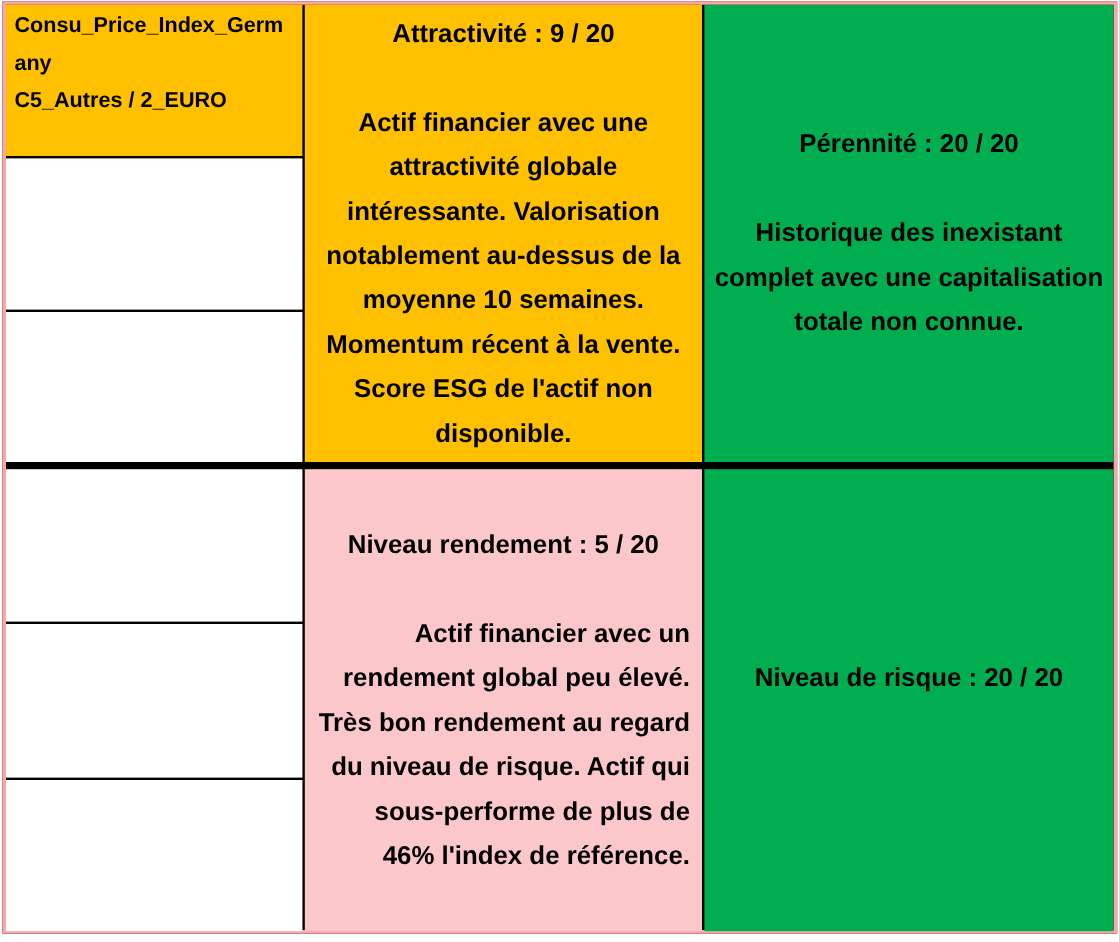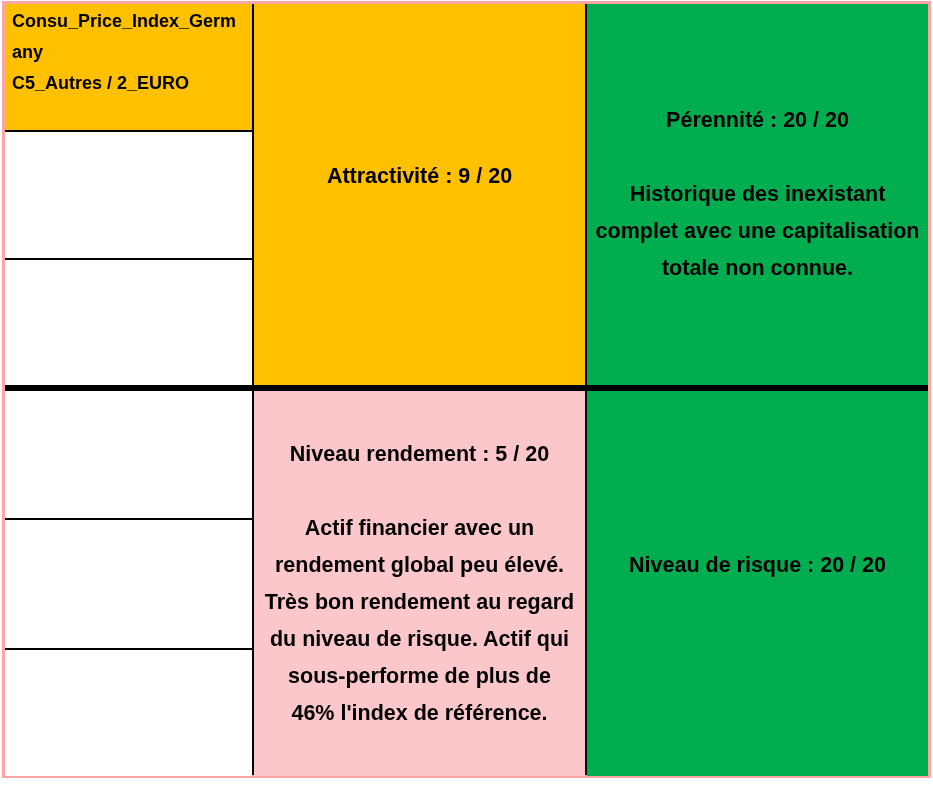--- a/index.html
+++ b/index.html
@@ -52,21 +52,21 @@
     font-size: 21.5px;
     line-height: 37px;
     padding: 0 10px;
     font-weight: bold;
   }
   .score-cell .score-gap {
     height: 37px;
     flex: 0 0 auto;
   }
   .c2-top { grid-column: 2; grid-row: 1 / span 3; }
-  .c2-bot { grid-column: 2; grid-row: 5 / span 3; }
+  .c2-bot { grid-column: 2; grid-row: 5 / span 3; text-align: right; }
   .c3-top { grid-column: 3; grid-row: 1 / span 3; padding: 16px 2px; }
   .c3-bot { grid-column: 3; grid-row: 5 / span 3; padding: 11px 2px; }
   .l2 { grid-column: 1; grid-row: 2; }
   .l3 { grid-column: 1; grid-row: 3; }
   .l5 { grid-column: 1; grid-row: 5; }
   .l6 { grid-column: 1; grid-row: 6; }
   .l7 { grid-column: 1; grid-row: 7; }
 </style>
 </head>
 <body>
@@ -80,20 +80,21 @@
 
   <div class="cell blank l2"></div>
   <div class="cell blank l3"></div>
   <div class="cell blank l5"></div>
   <div class="cell blank l6"></div>
   <div class="cell blank l7"></div>
 
   <div class="cell score-cell c2-top" style="background-color: rgb(255, 192, 0);">
     <div>Attractivité : 9 / 20</div>
     <div class="score-gap"></div>
+    <div>Actif financier avec une attractivité globale intéressante. Valorisation notablement au-dessus de la moyenne 10 semaines. Momentum récent à la vente. Score ESG de l'actif non disponible.</div>
   </div>
 
   <div class="cell score-cell c3-top" style="background-color: rgb(0, 174, 80);">
     <div>Pérennité : 20 / 20</div>
     <div class="score-gap"></div>
     <div>Historique des inexistant complet avec une capitalisation totale non connue.</div>
   </div>
 
   <div class="cell score-cell c2-bot" style="background-color: rgb(252, 199, 203);">
     <div>Niveau rendement : 5 / 20</div>

